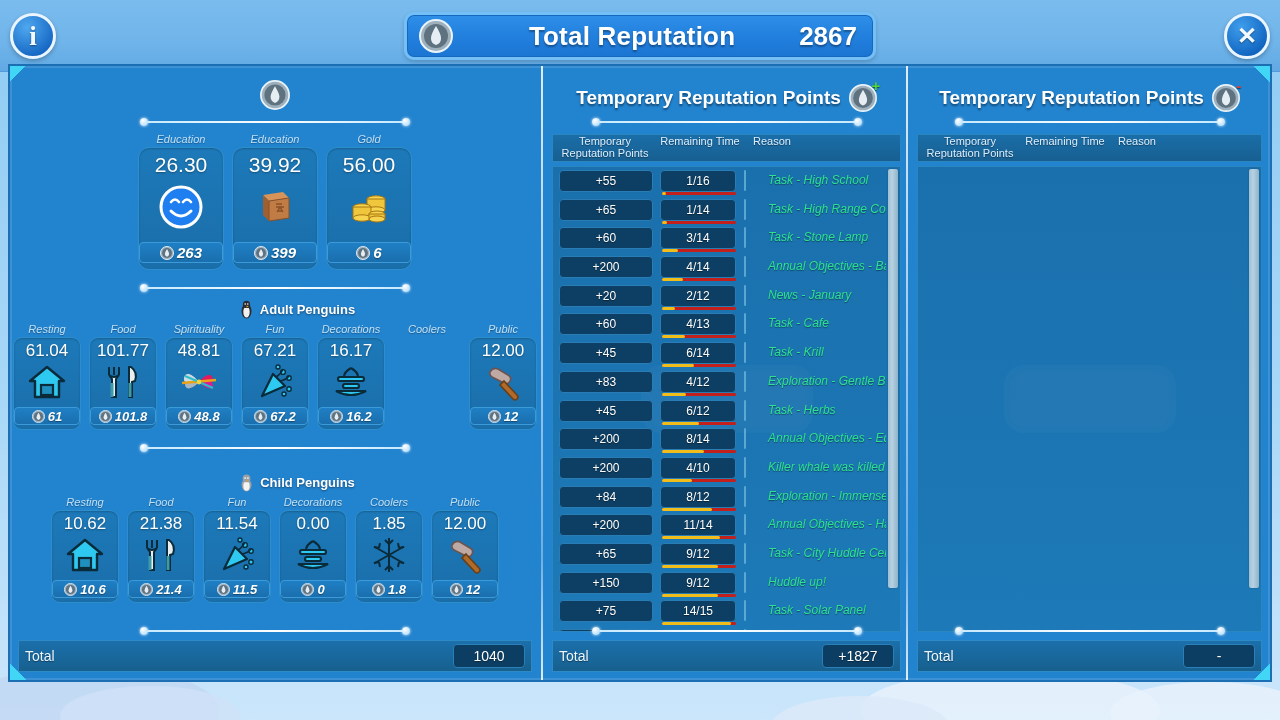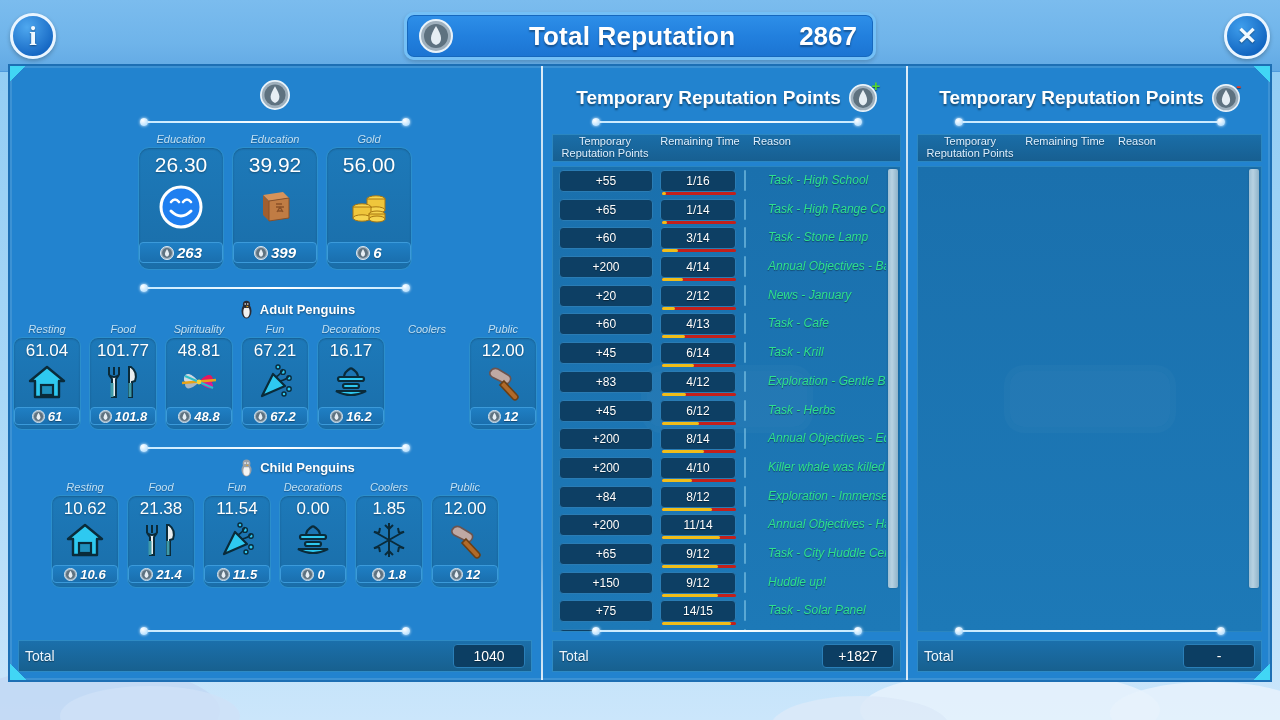--- a/index.html
+++ b/index.html
@@ -546,21 +546,21 @@
     </div>
   </div>
       </div>
 
     <div class="ornament" style="margin-top:13px">
       <div class="bar"></div>
         <div class="dot l"></div>
         <div class="dot r"></div>
     </div>
 
-    <div class="section-heading" style="margin-top:5px">
+    <div class="section-heading" style="margin-top:20px">
       <svg width="15" height="19" viewBox="0 0 15 19">
         <ellipse cx="7.5" cy="12" rx="5" ry="6.4" fill="#9aa0a8"></ellipse>
         <ellipse cx="7.5" cy="13" rx="3.2" ry="4.8" fill="#f4f4f3"></ellipse>
         <circle cx="7.5" cy="5.4" r="3.9" fill="#9aa0a8"></circle>
         <circle cx="6.1" cy="5" r=".85" fill="#fff"></circle>
           <circle cx="8.9" cy="5" r=".85" fill="#fff"></circle>
         <path d="M7.5 6.4 l2.1 .9 -2.1 1 z" fill="#e8a317"></path>
       </svg>
       <span>Child Penguins</span>
     </div>

